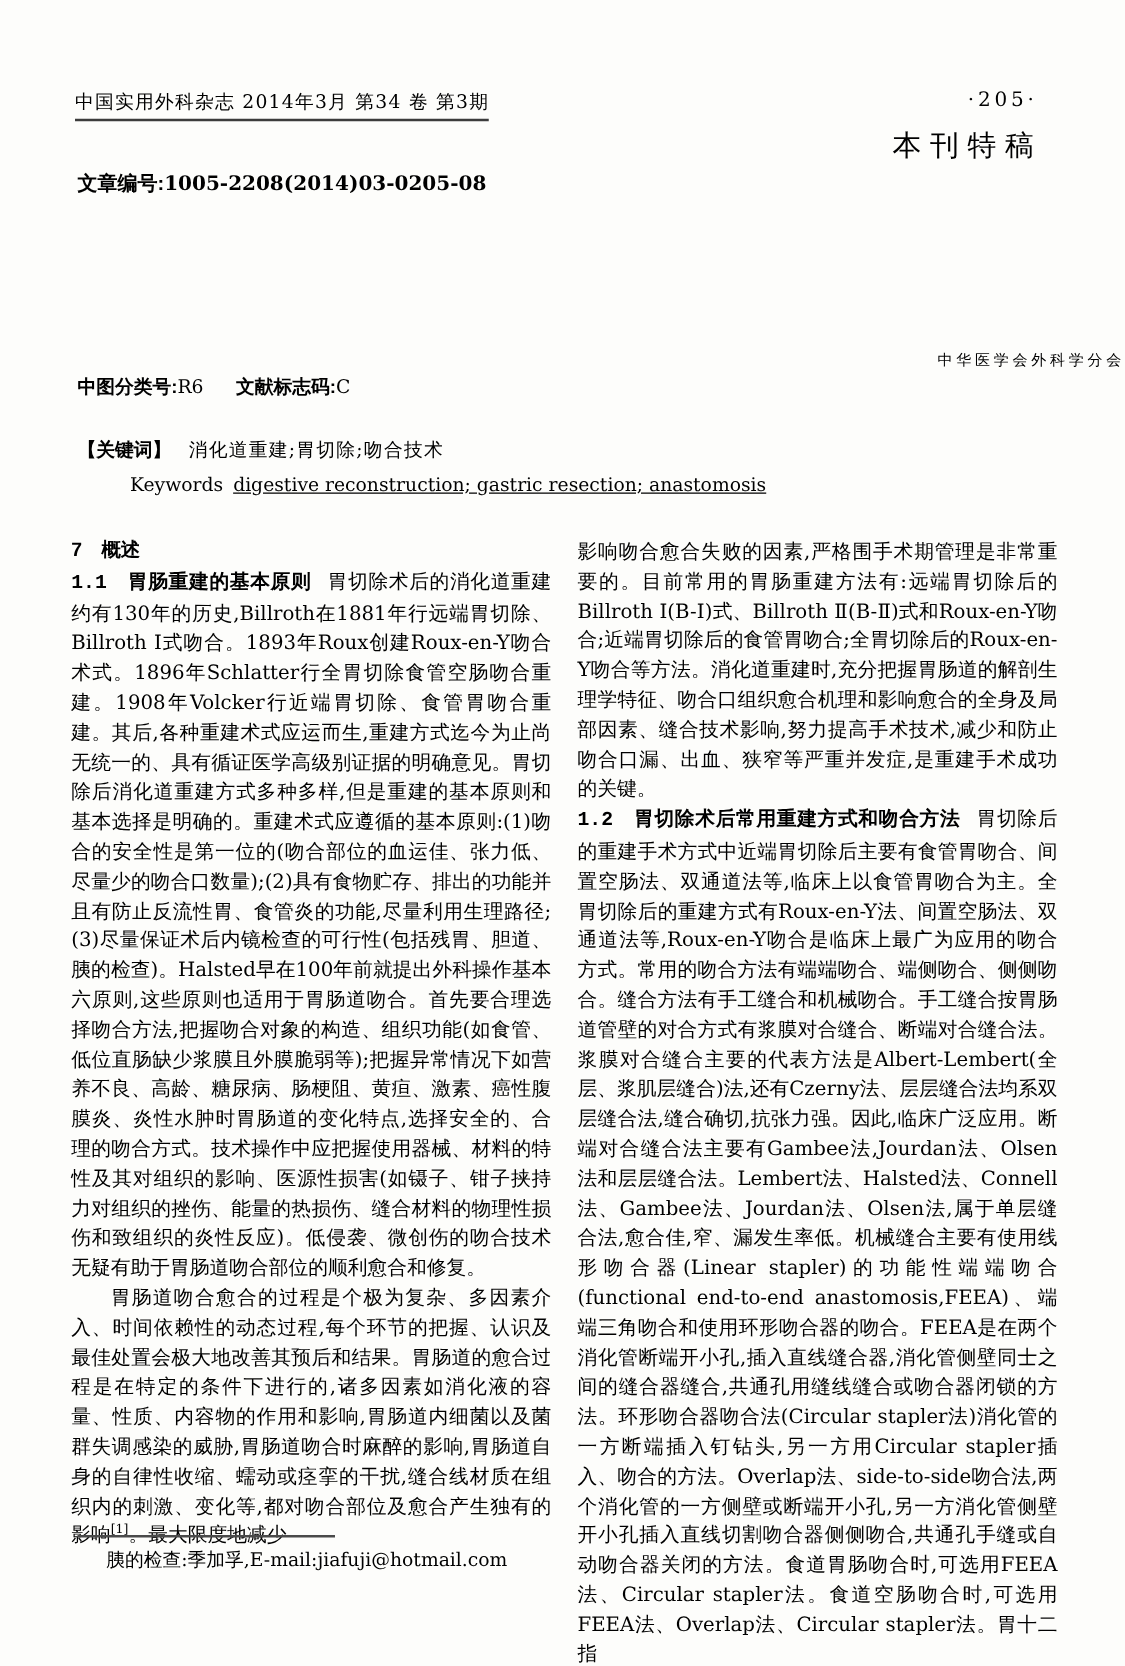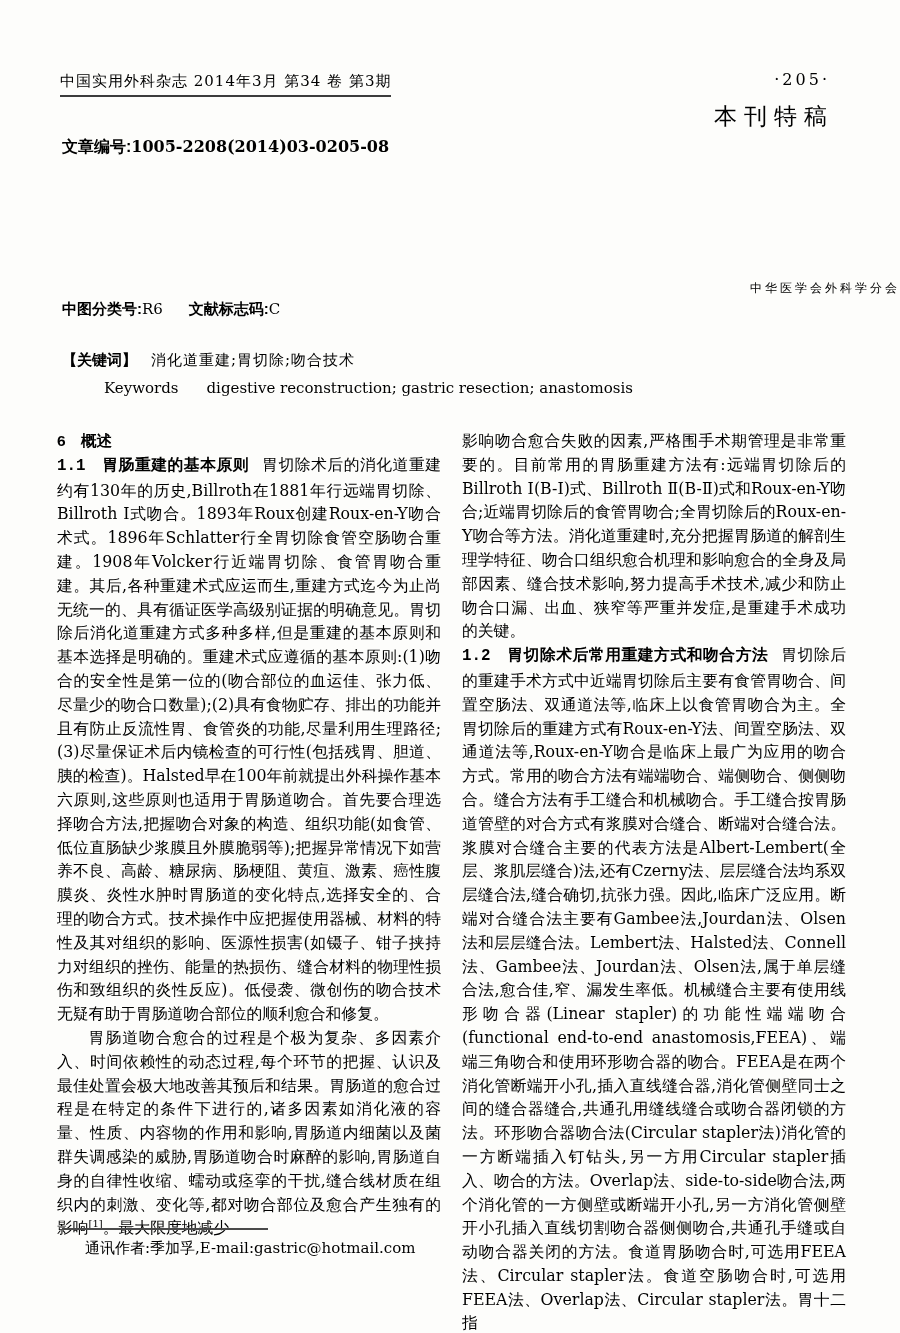--- a/index.html
+++ b/index.html
@@ -43,21 +43,21 @@
   .clc-line{
     position:absolute;left:62px;top:300px;font-size:15px;
   }
   .clc-line .lbl{font-family:"Liberation Sans","DejaVu Sans",sans-serif;font-weight:bold;}
   .clc-line .lbl2{margin-left:26px;}
   .kw-cn{position:absolute;left:62px;top:351px;font-size:15px;}
   .kw-cn .lbl{font-family:"Liberation Sans","DejaVu Sans",sans-serif;font-weight:bold;}
   .kw-cn .txt{margin-left:14px;letter-spacing:1px;margin-top:18px;}
   .kw-en{position:absolute;left:62px;top:379px;font-size:15px;}
   .kw-en .lbl{font-weight:normal;margin-left:42px;}
-  .kw-en .txt{margin-left:28px;}
+  .kw-en .txt{margin-left:8px;text-decoration:underline;}
   
   .body-cols{
     position:absolute;left:57px;top:429px;width:789px;
     display:flex;gap:21px;
     font-size:15.8px;line-height:23.8px;
     text-align:justify;
   }
   .col{width:384px;}
   .sec-heading{
     font-family:"Liberation Sans","DejaVu Sans",sans-serif;
@@ -98,26 +98,26 @@
 
   <div class="kw-cn">
     <span class="lbl">【关键词】</span><span class="txt">消化道重建;胃切除;吻合技术</span>
   </div>
   <div class="kw-en">
     <span class="lbl">Keywords</span><span class="txt">digestive reconstruction; gastric resection; anastomosis</span>
   </div>
 
   <div class="body-cols">
     <div class="col">
-        <div class="sec-heading">6　概述</div>
+        <div class="sec-heading">7　概述</div>
         <p class="para"><b class="lead">1.1　胃肠重建的基本原则</b>胃切除术后的消化道重建约有130年的历史,Billroth在1881年行远端胃切除、Billroth Ⅰ式吻合。1893年Roux创建Roux-en-Y吻合术式。1896年Schlatter行全胃切除食管空肠吻合重建。1908年Volcker行近端胃切除、食管胃吻合重建。其后,各种重建术式应运而生,重建方式迄今为止尚无统一的、具有循证医学高级别证据的明确意见。胃切除后消化道重建方式多种多样,但是重建的基本原则和基本选择是明确的。重建术式应遵循的基本原则:(1)吻合的安全性是第一位的(吻合部位的血运佳、张力低、尽量少的吻合口数量);(2)具有食物贮存、排出的功能并且有防止反流性胃、食管炎的功能,尽量利用生理路径;(3)尽量保证术后内镜检查的可行性(包括残胃、胆道、胰的检查)。Halsted早在100年前就提出外科操作基本六原则,这些原则也适用于胃肠道吻合。首先要合理选择吻合方法,把握吻合对象的构造、组织功能(如食管、低位直肠缺少浆膜且外膜脆弱等);把握异常情况下如营养不良、高龄、糖尿病、肠梗阻、黄疸、激素、癌性腹膜炎、炎性水肿时胃肠道的变化特点,选择安全的、合理的吻合方式。技术操作中应把握使用器械、材料的特性及其对组织的影响、医源性损害(如镊子、钳子挟持力对组织的挫伤、能量的热损伤、缝合材料的物理性损伤和致组织的炎性反应)。低侵袭、微创伤的吻合技术无疑有助于胃肠道吻合部位的顺利愈合和修复。</p>
         <p class="para indent">胃肠道吻合愈合的过程是个极为复杂、多因素介入、时间依赖性的动态过程,每个环节的把握、认识及最佳处置会极大地改善其预后和结果。胃肠道的愈合过程是在特定的条件下进行的,诸多因素如消化液的容量、性质、内容物的作用和影响,胃肠道内细菌以及菌群失调感染的威胁,胃肠道吻合时麻醉的影响,胃肠道自身的自律性收缩、蠕动或痉挛的干扰,缝合线材质在组织内的刺激、变化等,都对吻合部位及愈合产生独有的影响<sup>[1]</sup>。最大限度地减少</p>
       </div>
     <div class="col">
         <p class="para">影响吻合愈合失败的因素,严格围手术期管理是非常重要的。目前常用的胃肠重建方法有:远端胃切除后的Billroth Ⅰ(B-Ⅰ)式、Billroth Ⅱ(B-Ⅱ)式和Roux-en-Y吻合;近端胃切除后的食管胃吻合;全胃切除后的Roux-en-Y吻合等方法。消化道重建时,充分把握胃肠道的解剖生理学特征、吻合口组织愈合机理和影响愈合的全身及局部因素、缝合技术影响,努力提高手术技术,减少和防止吻合口漏、出血、狭窄等严重并发症,是重建手术成功的关键。</p>
         <p class="para"><b class="lead">1.2　胃切除术后常用重建方式和吻合方法</b>胃切除后的重建手术方式中近端胃切除后主要有食管胃吻合、间置空肠法、双通道法等,临床上以食管胃吻合为主。全胃切除后的重建方式有Roux-en-Y法、间置空肠法、双通道法等,Roux-en-Y吻合是临床上最广为应用的吻合方式。常用的吻合方法有端端吻合、端侧吻合、侧侧吻合。缝合方法有手工缝合和机械吻合。手工缝合按胃肠道管壁的对合方式有浆膜对合缝合、断端对合缝合法。浆膜对合缝合主要的代表方法是Albert-Lembert(全层、浆肌层缝合)法,还有Czerny法、层层缝合法均系双层缝合法,缝合确切,抗张力强。因此,临床广泛应用。断端对合缝合法主要有Gambee法,Jourdan法、Olsen法和层层缝合法。Lembert法、Halsted法、Connell法、Gambee法、Jourdan法、Olsen法,属于单层缝合法,愈合佳,窄、漏发生率低。机械缝合主要有使用线形吻合器(Linear stapler)的功能性端端吻合(functional end-to-end anastomosis,FEEA)、端端三角吻合和使用环形吻合器的吻合。FEEA是在两个消化管断端开小孔,插入直线缝合器,消化管侧壁同士之间的缝合器缝合,共通孔用缝线缝合或吻合器闭锁的方法。环形吻合器吻合法(Circular stapler法)消化管的一方断端插入钉钻头,另一方用Circular stapler插入、吻合的方法。Overlap法、side-to-side吻合法,两个消化管的一方侧壁或断端开小孔,另一方消化管侧壁开小孔插入直线切割吻合器侧侧吻合,共通孔手缝或自动吻合器关闭的方法。食道胃肠吻合时,可选用FEEA法、Circular stapler法。食道空肠吻合时,可选用FEEA法、Overlap法、Circular stapler法。胃十二指</p>
       </div>
   </div>
 
   <div class="footnote-rule"></div>
-  <div class="footnote">通讯作者:季加孚,E-mail:gastric@hotmail.com</div>
+  <div class="footnote">胰的检查:季加孚,E-mail:jiafuji@hotmail.com</div>
 
 </div>
 
 </body></html>

